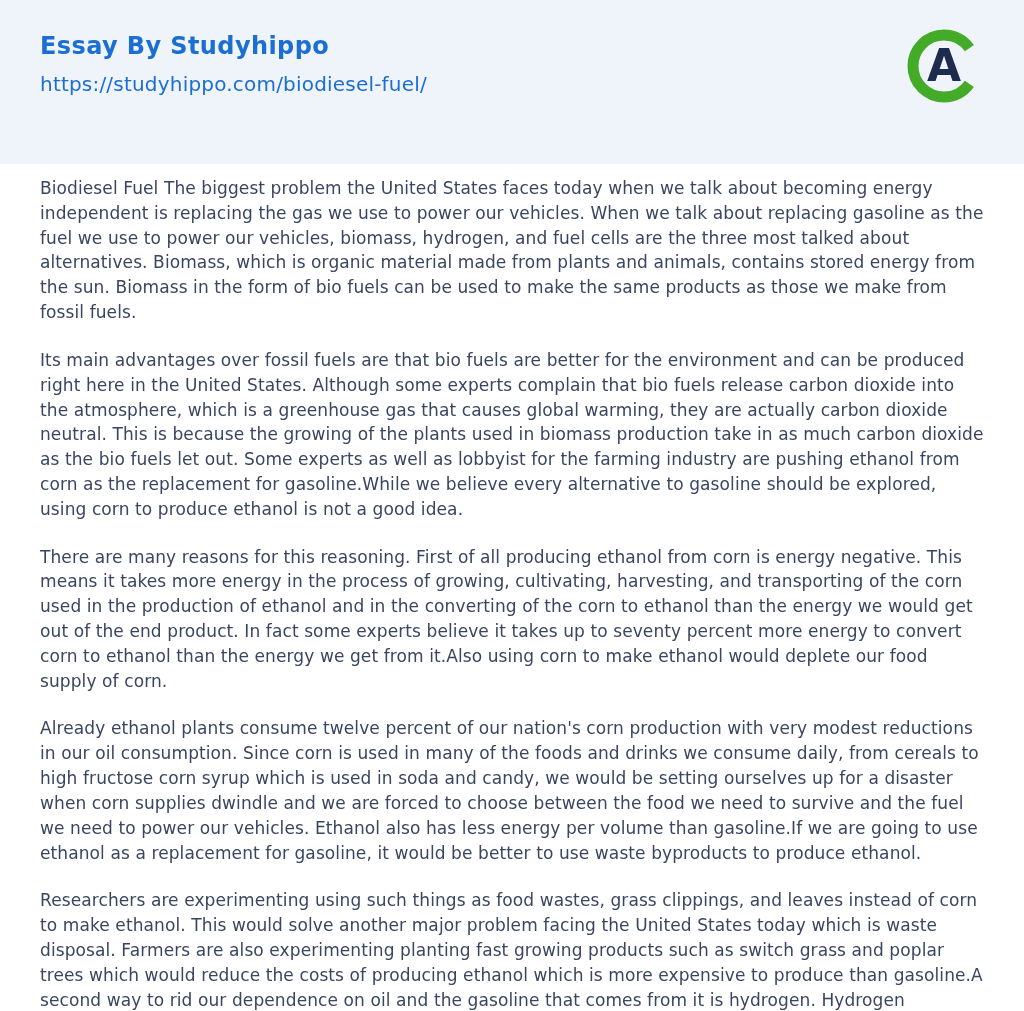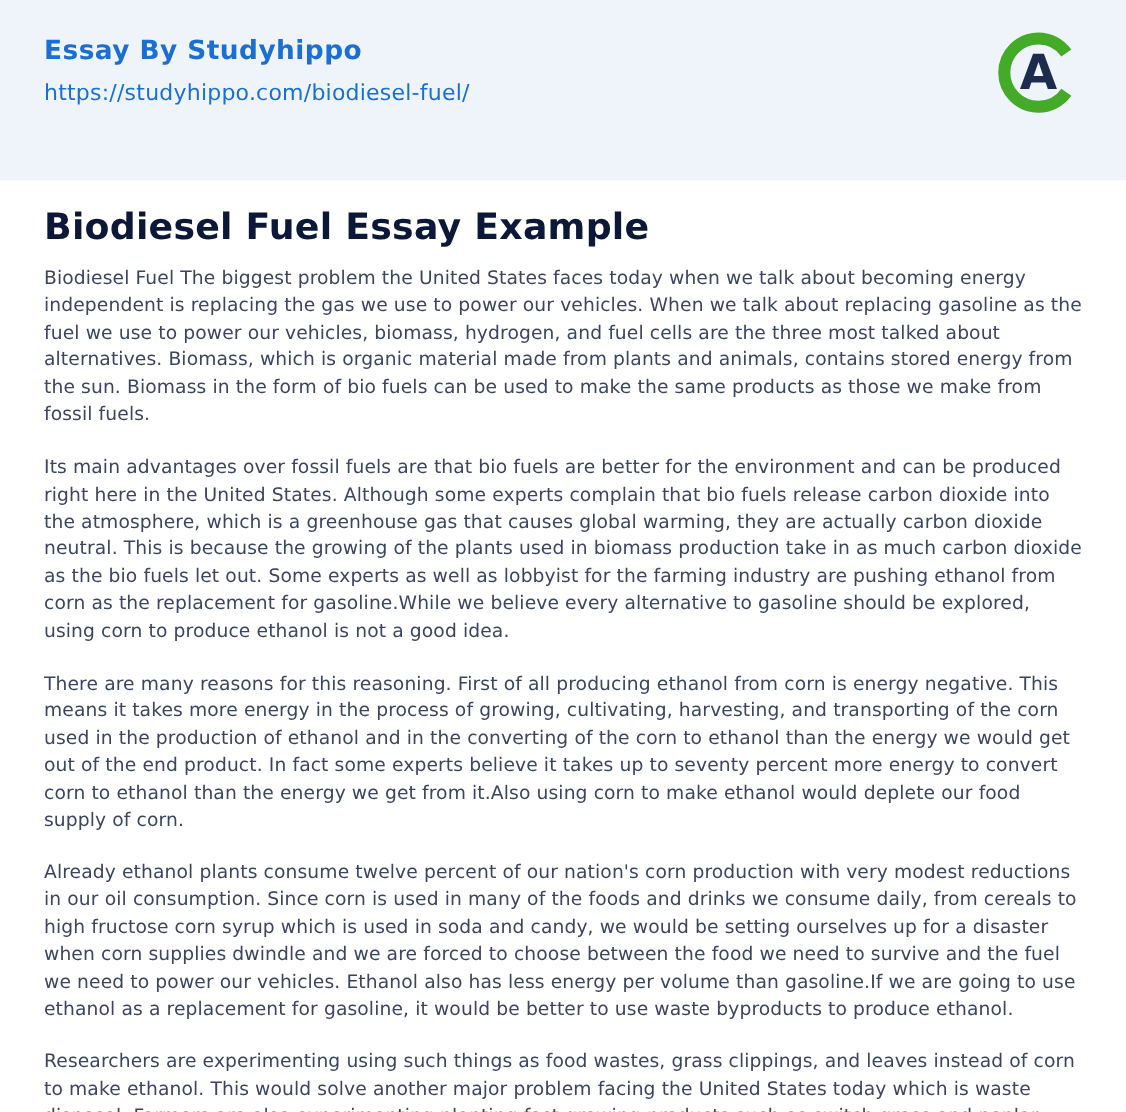--- a/index.html
+++ b/index.html
@@ -70,19 +70,18 @@
   </div>
   <div class="logo">
     <svg viewBox="0 0 80 80" width="80" height="80" aria-hidden="true">
       <circle cx="40" cy="40" r="31" fill="none" stroke="#43ab27" stroke-width="11" pathLength="195" stroke-dasharray="157 38" stroke-dashoffset="176" stroke-linecap="butt"></circle>
       <text x="40" y="55" text-anchor="middle" font-size="44" font-weight="700" fill="#1c2b4e">A</text>
     </svg>
   </div>
 </header>
 
 <main class="essay-main">
-  <h1 class="essay-title">Biodiesel Fuel Essay Example</h1>
   <p class="essay-paragraph">Biodiesel Fuel The biggest problem the United States faces today when we talk about becoming energy independent is replacing the gas we use to power our vehicles. When we talk about replacing gasoline as the fuel we use to power our vehicles, biomass, hydrogen, and fuel cells are the three most talked about alternatives. Biomass, which is organic material made from plants and animals, contains stored energy from the sun. Biomass in the form of bio fuels can be used to make the same products as those we make from fossil fuels.</p>
   <p class="essay-paragraph">Its main advantages over fossil fuels are that bio fuels are better for the environment and can be produced right here in the United States. Although some experts complain that bio fuels release carbon dioxide into the atmosphere, which is a greenhouse gas that causes global warming, they are actually carbon dioxide neutral. This is because the growing of the plants used in biomass production take in as much carbon dioxide as the bio fuels let out. Some experts as well as lobbyist for the farming industry are pushing ethanol from corn as the replacement for gasoline.While we believe every alternative to gasoline should be explored, using corn to produce ethanol is not a good idea.</p>
   <p class="essay-paragraph">There are many reasons for this reasoning. First of all producing ethanol from corn is energy negative. This means it takes more energy in the process of growing, cultivating, harvesting, and transporting of the corn used in the production of ethanol and in the converting of the corn to ethanol than the energy we would get out of the end product. In fact some experts believe it takes up to seventy percent more energy to convert corn to ethanol than the energy we get from it.Also using corn to make ethanol would deplete our food supply of corn.</p>
   <p class="essay-paragraph">Already ethanol plants consume twelve percent of our nation's corn production with very modest reductions in our oil consumption. Since corn is used in many of the foods and drinks we consume daily, from cereals to high fructose corn syrup which is used in soda and candy, we would be setting ourselves up for a disaster when corn supplies dwindle and we are forced to choose between the food we need to survive and the fuel we need to power our vehicles. Ethanol also has less energy per volume than gasoline.If we are going to use ethanol as a replacement for gasoline, it would be better to use waste byproducts to produce ethanol.</p>
   <p class="essay-paragraph">Researchers are experimenting using such things as food wastes, grass clippings, and leaves instead of corn to make ethanol. This would solve another major problem facing the United States today which is waste disposal. Farmers are also experimenting planting fast growing products such as switch grass and poplar trees which would reduce the costs of producing ethanol which is more expensive to produce than gasoline.A second way to rid our dependence on oil and the gasoline that comes from it is hydrogen. Hydrogen powered vehicles are being researched</p>
 </main>
 
 </body></html>

